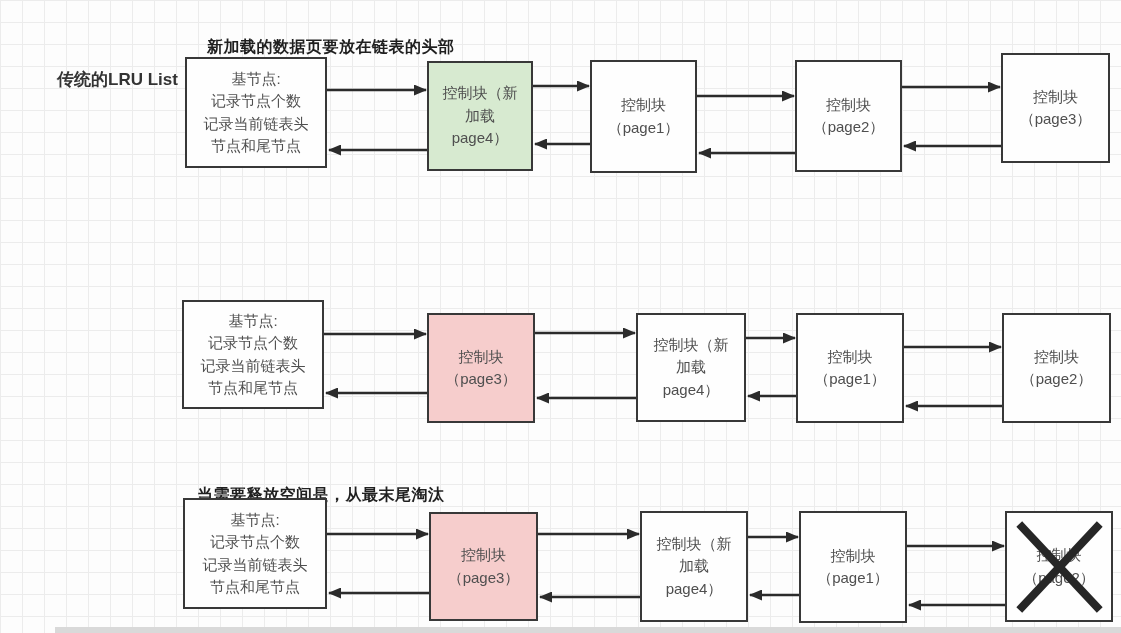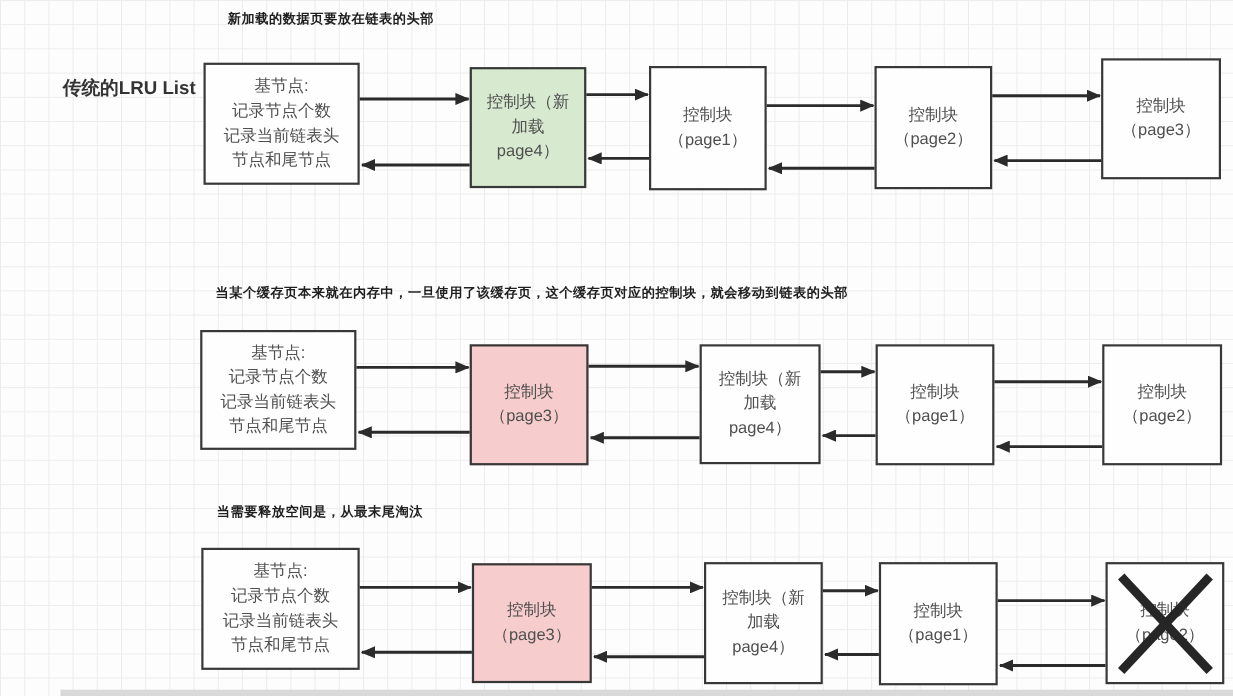--- a/index.html
+++ b/index.html
@@ -20,23 +20,24 @@
     border:2px solid #383838;
     background:#fefefe;
     display:flex;align-items:center;justify-content:center;
     text-align:center;
     white-space:pre-line;
     font-size:15px;line-height:1.5;
     color:#4f4f4f;
   }
   .title{
     position:absolute;
-    font-size:12px;font-weight:700;color:#1f1f1f;
+    font-size:16px;font-weight:700;color:#1f1f1f;
     white-space:nowrap;
     letter-spacing:0.5px;
+    margin-top:28px;
   }
   .side-label{
     position:absolute;
     font-size:17px;font-weight:700;color:#333;
     white-space:nowrap;
   }
   svg.overlay{position:absolute;left:0;top:0;pointer-events:none;}
   svg.overlay line.link{stroke:var(--arrow,#2b2b2b);stroke-width:2.6;}
   svg.overlay line.cross{stroke:#262626;stroke-width:8;stroke-linecap:square;}
   .bottom-bar{position:absolute;left:55px;right:0;bottom:0;height:6px;background:#d9d9d9;}
@@ -56,21 +57,20 @@
   <div class="node" style="left: 427px; top: 61px; width: 106px; height: 110px; background-color: rgb(215, 234, 208);">控制块（新
 加载
 page4）</div>
   <div class="node" style="left:590px;top:60px;width:107px;height:113px;">控制块
 （page1）</div>
   <div class="node" style="left:795px;top:60px;width:107px;height:112px;">控制块
 （page2）</div>
   <div class="node" style="left:1001px;top:53px;width:109px;height:110px;">控制块
 （page3）</div>
 
-  <div class="title" style="left:196px;top:258px;">当某个缓存页本来就在内存中，一旦使用了该缓存页，这个缓存页对应的控制块，就会移动到链表的头部</div>
 
   <div class="node" style="left:182px;top:300px;width:142px;height:109px;">基节点:
 记录节点个数
 记录当前链表头
 节点和尾节点</div>
   <div class="node" style="left: 427px; top: 313px; width: 108px; height: 110px; background-color: rgb(246, 205, 204);">控制块
 （page3）</div>
   <div class="node" style="left:636px;top:313px;width:110px;height:109px;">控制块（新
 加载
 page4）</div>

